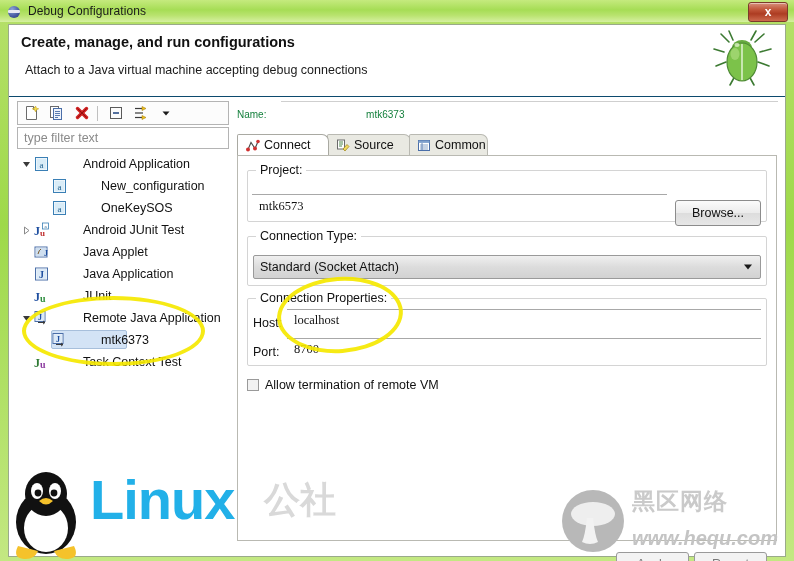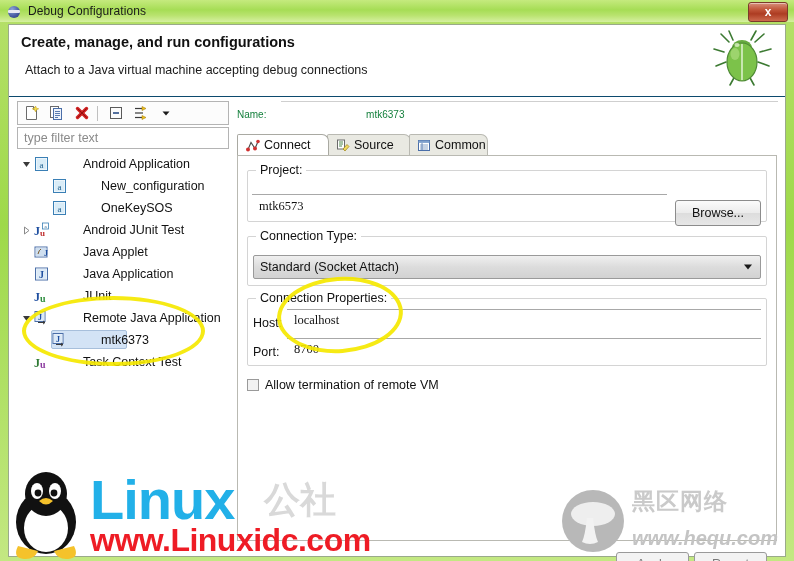--- a/index.html
+++ b/index.html
@@ -666,21 +666,20 @@
       <ellipse cx="31" cy="21" rx="6" ry="8" fill="#ffffff"></ellipse>
       <ellipse cx="49" cy="21" rx="6" ry="8" fill="#ffffff"></ellipse>
       <circle cx="32" cy="23" r="3.4" fill="#111111"></circle>
       <circle cx="48" cy="23" r="3.4" fill="#111111"></circle>
       <path d="M33 31 q7 -6 14 0 q-7 7 -14 0 z" fill="#f5c22b"></path>
       <path d="M12 76 q-6 12 6 13 q10 1 14 -8 z" fill="#f5c22b"></path>
       <path d="M68 76 q6 12 -6 13 q-10 1 -14 -8 z" fill="#f5c22b"></path>
     </svg>
     <div class="lx-text">Linux</div>
     <div class="lx-cn">公社</div>
-    <div class="lx-url">www.Linuxidc.com</div>
   </div>
 
   <div class="wm-hequ">
     <div class="hq-circle"></div>
     <svg width="62" height="62" viewBox="0 0 62 62" style="position:absolute;left:2px;top:6px;">
       <ellipse cx="31" cy="24" rx="22" ry="12" fill="#eeeeee"></ellipse>
       <path d="M25 28 q-2 18 -5 24 q8 4 16 0 q-3 -6 -5 -24 z" fill="#f2f2f2"></path>
     </svg>
     <div class="hq-cn">黑区网络</div>
     <div class="hq-url">www.hequ.com</div>

